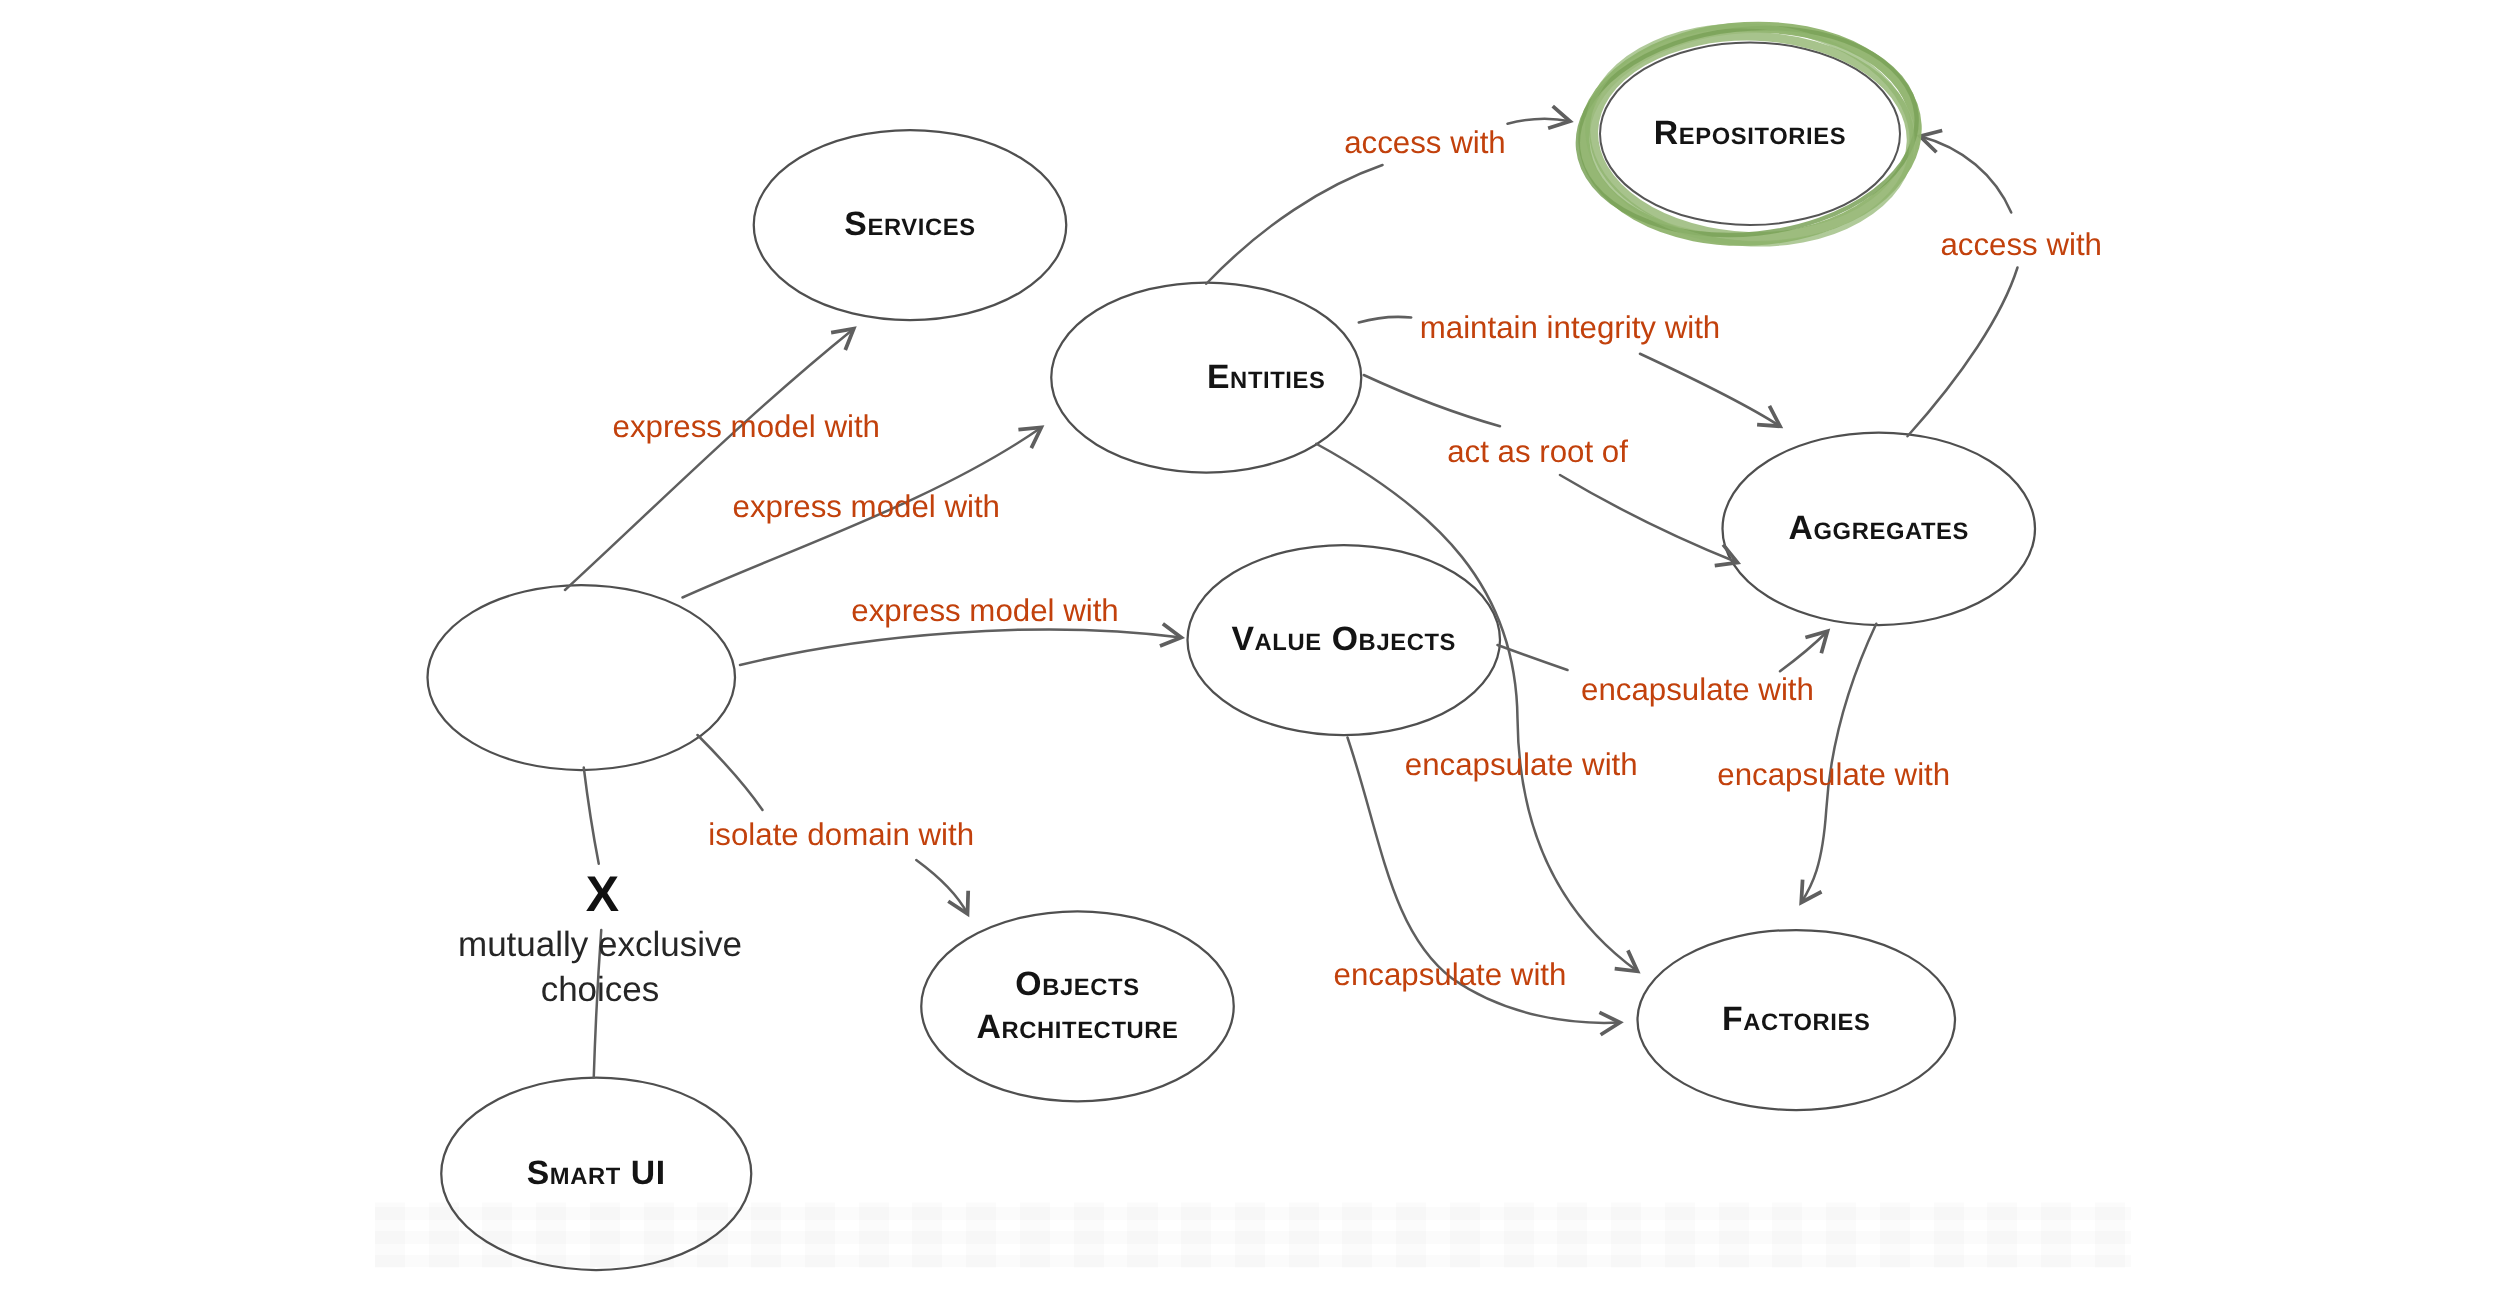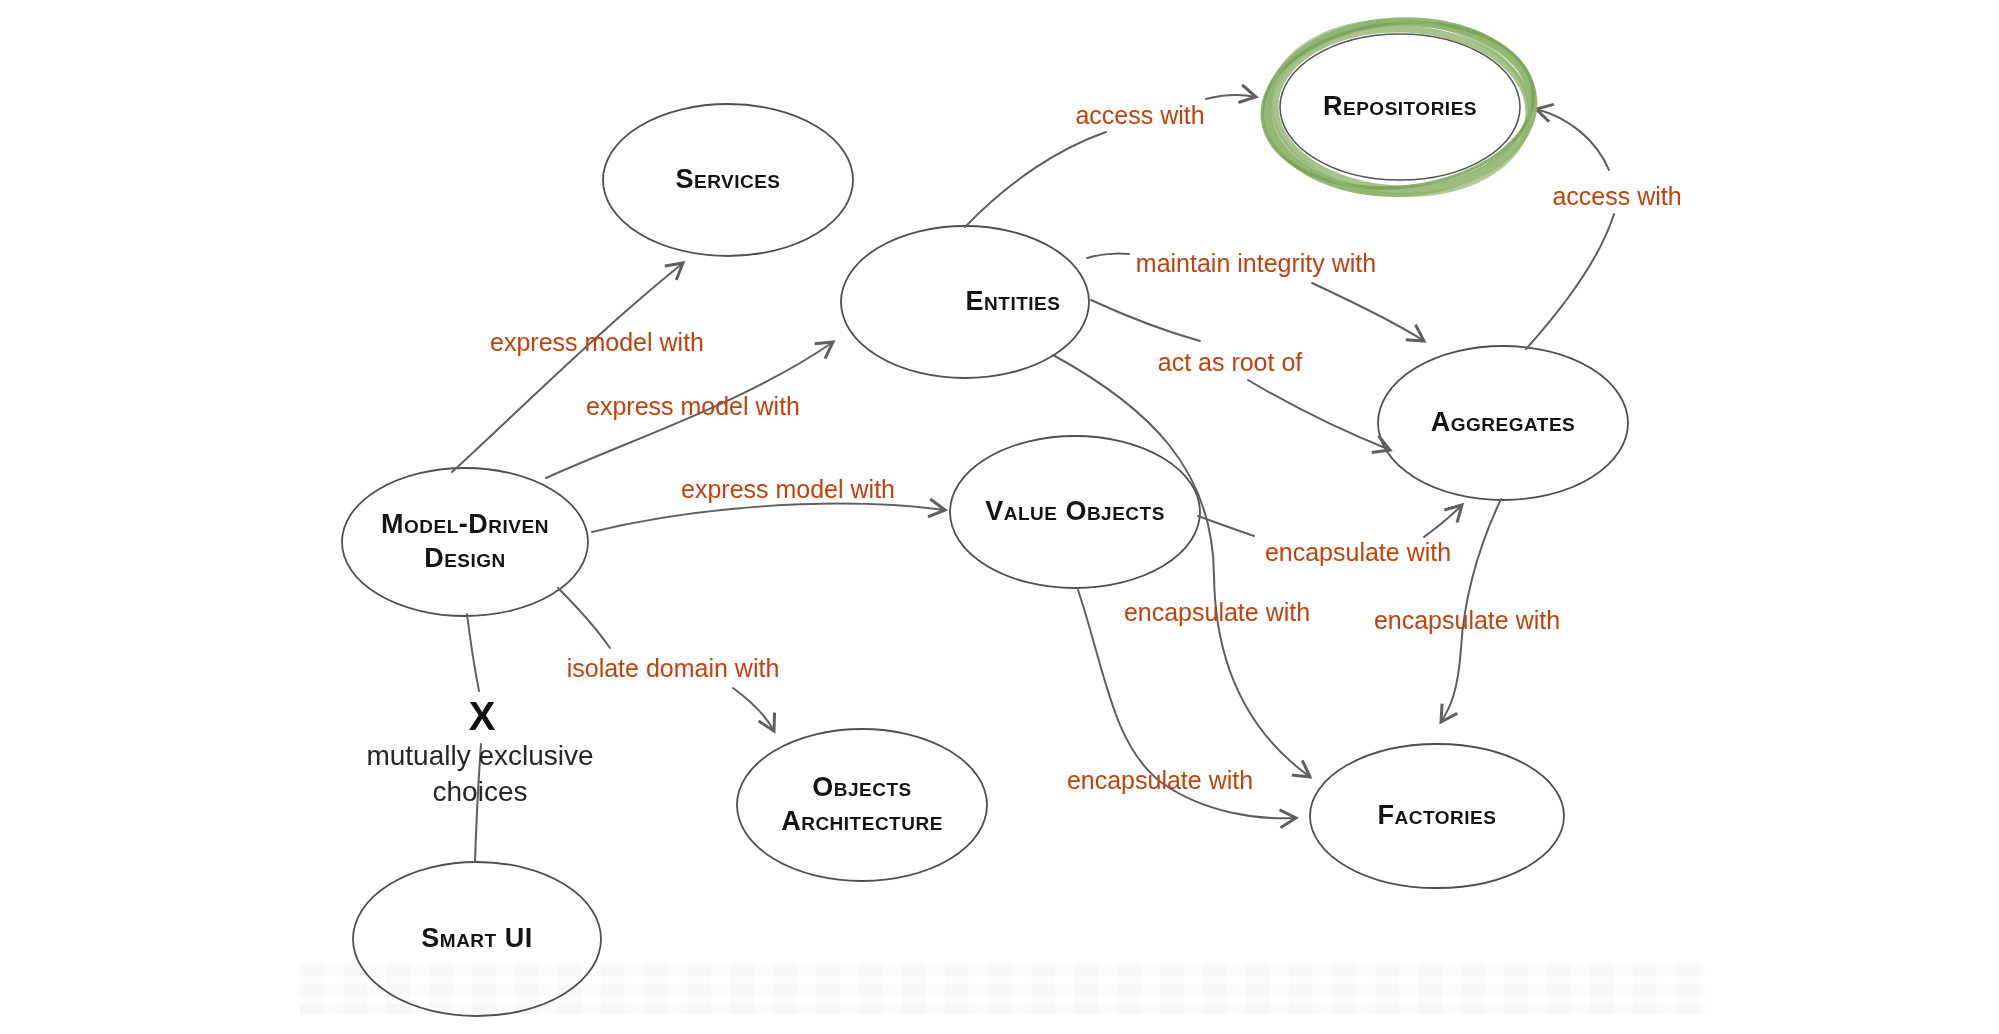--- a/index.html
+++ b/index.html
@@ -74,24 +74,20 @@
       <ellipse cx="1402" cy="109" rx="127" ry="80" stroke="#9dbd80" stroke-width="7" transform="rotate(2 1400 107)" opacity="0.9"></ellipse>
       <ellipse cx="1398" cy="105" rx="136" ry="82" stroke="#7aa258" stroke-width="3.5" transform="rotate(-6 1400 107)" opacity="0.85"></ellipse>
       <ellipse cx="1400" cy="108" rx="130" ry="87" stroke="#8fb36d" stroke-width="4" transform="rotate(4 1400 107)" opacity="0.7"></ellipse>
     </g>
   </svg>
 
   <div class="node-label" style="left:728px;top:180px">Services</div>
   <div class="node-label" style="left:1400px;top:107px">Repositories</div>
   <div class="node-label" style="left:1013px;top:302px">Entities</div>
   <div class="node-label" style="left:1503px;top:423px">Aggregates</div>
-  <div class="node-label" style="left:465px;top:542px">
-    <div>Model-Driven</div>
-    <div>Design</div>
-  </div>
   <div class="node-label" style="left:1075px;top:512px">Value Objects</div>
   <div class="node-label" style="left:862px;top:805px">
     <div>Objects</div>
     <div>Architecture</div>
   </div>
   <div class="node-label" style="left:1437px;top:816px">Factories</div>
   <div class="node-label" style="left:477px;top:939px">Smart UI</div>
 
   <div class="label" style="left:597px;top:342px">express model with</div>
   <div class="label" style="left:693px;top:406px">express model with</div>

